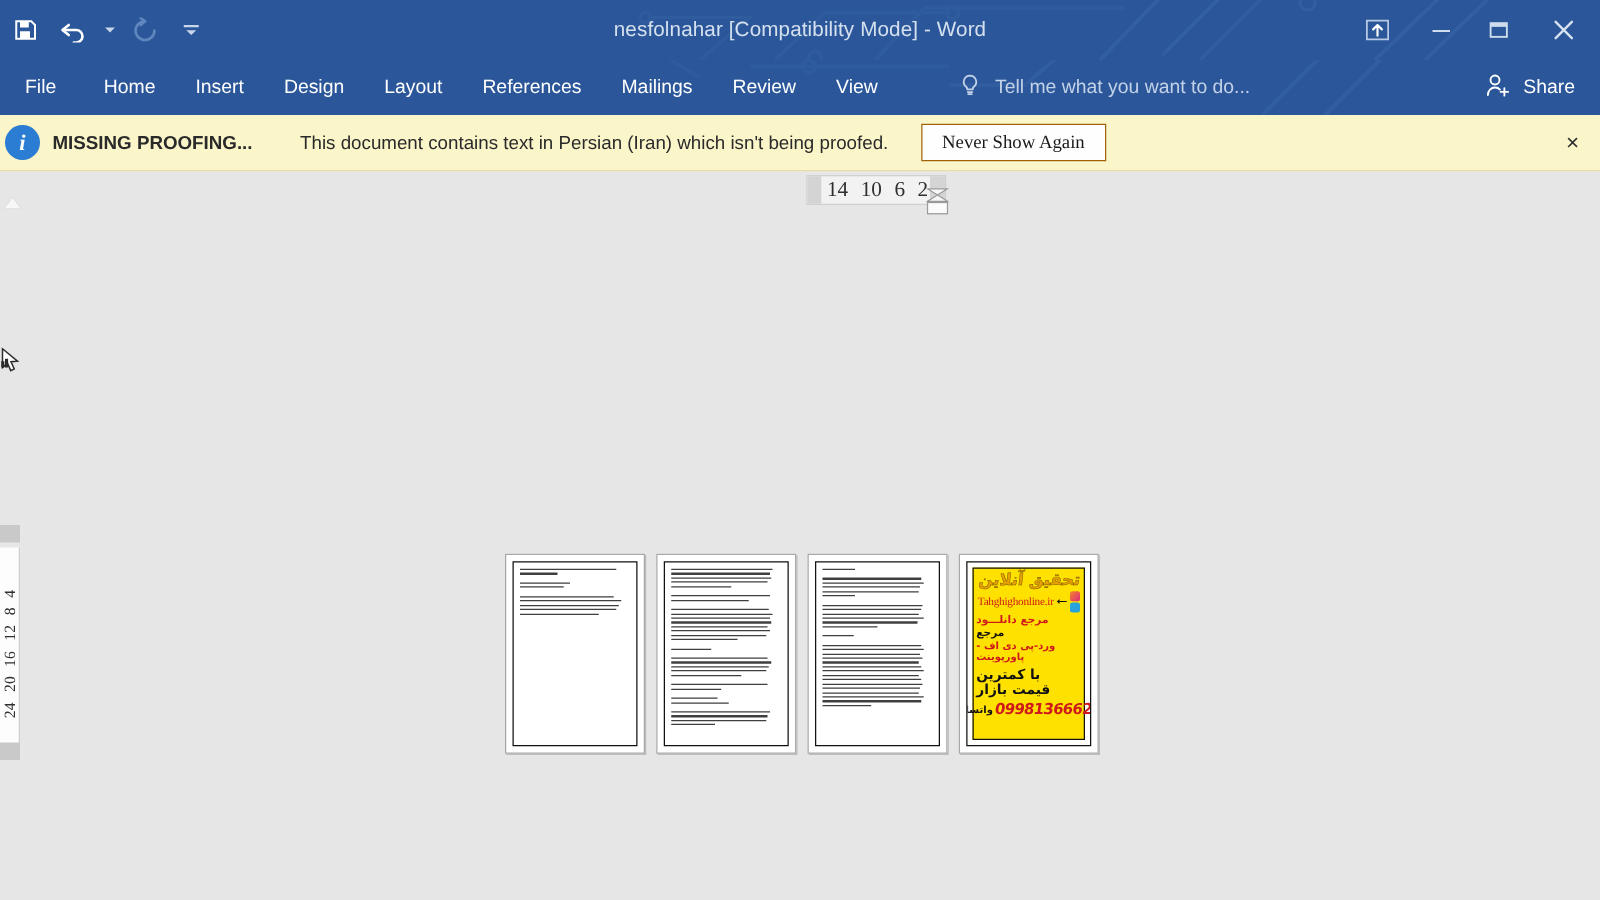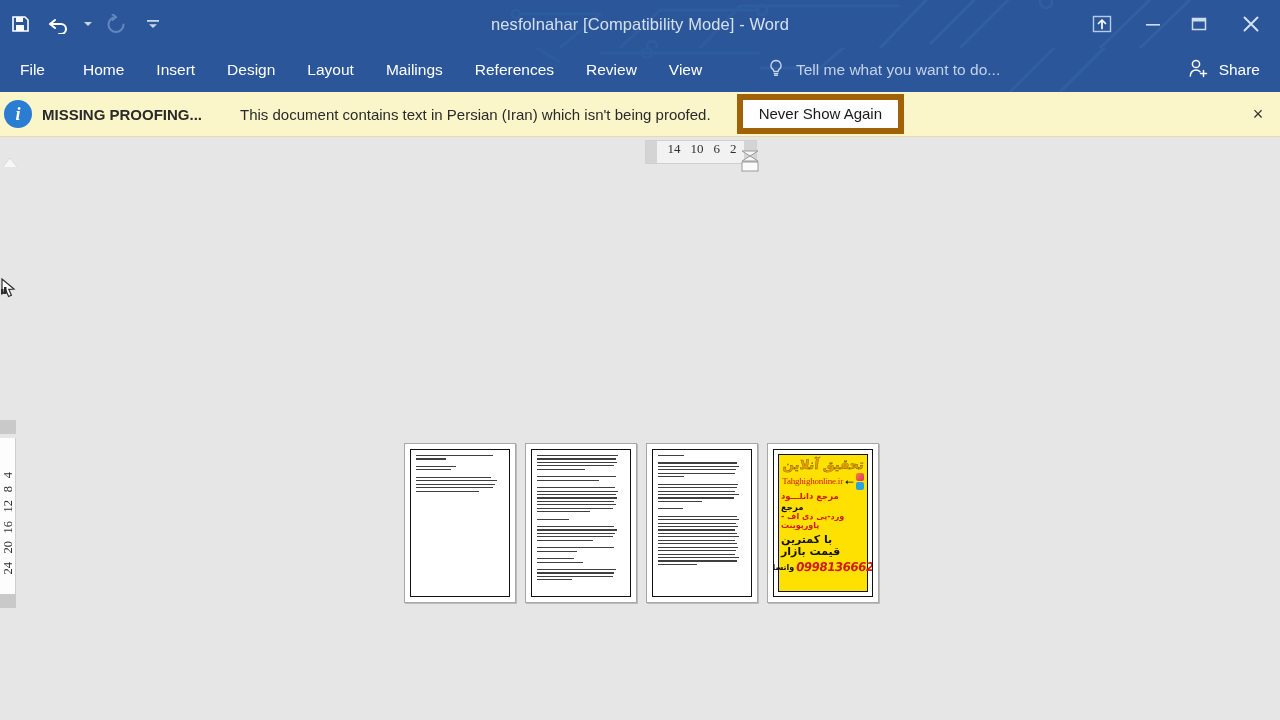--- a/index.html
+++ b/index.html
@@ -74,22 +74,22 @@
   }
   .msg-info-icon {
     margin-left: 4px; width: 28px; height: 28px; border-radius: 50%;
     background: #2b7cd3; color: #fff; display: flex; align-items: center; justify-content: center;
     font-size: 18px; font-family: "Liberation Serif", serif; font-weight: bold; font-style: italic;
     flex: 0 0 auto;
   }
   .msg-title { margin-left: 10px; font-size: 15px; font-weight: bold; color: #2a2a2a; white-space: nowrap; }
   .msg-text { margin-left: 38px; font-size: 15px; color: #2a2a2a; white-space: nowrap; }
   .msg-action {
-    margin-left: 26px; background: #fefefe; border: 6px solid #a16207;
-    font-size: 15px; color: #1a1a1a; padding: 6px 16px; font-family: Liberation Sans, sans-serif;
+    margin-left: 26px; background: #fefefe; border: 1px solid #a16207;
+    font-size: 15px; color: #1a1a1a; padding: 6px 16px; font-family: Liberation Serif, serif;
     line-height: 1.1;
   }
   .msg-close {
     position: absolute; right: 10px; top: 50%; transform: translateY(-50%);
     width: 24px; height: 24px; display: flex; align-items: center; justify-content: center;
     color: #333; font-size: 18px;
   }
 
   
   .workspace {
@@ -100,22 +100,22 @@
   
   .hruler {
     position: absolute; left: 645px; top: 2px; width: 112px; height: 24px;
     background: #f2f2f2; border: 1px solid #d0d0d0;
     display: flex; align-items: center; justify-content: center; gap: 0;
   }
   .hruler-grey-l { position: absolute; left: 0; top: 0; width: 11px; height: 22px; background: #d4d4d4; }
   .hruler-grey-r { position: absolute; right: 0; top: 0; width: 12px; height: 22px; background: #d4d4d4; }
   .hruler-nums {
     position: absolute; left: 0; top: 0; width: 112px; height: 22px;
-    display: flex; align-items: flex-start; justify-content: center; gap: 10px;
-    font-size: 13px; color: #2f2f2f; font-family: "Liberation Serif", serif; z-index: 2;
+    display: flex; align-items: center; justify-content: center; gap: 10px;
+    font-size: 17px; color: #2f2f2f; font-family: "Liberation Serif", serif; z-index: 2;
   }
   .ind-left {
     position: absolute; left: 3px; top: 20px; width: 0; height: 0;
     border-left: 7px solid transparent; border-right: 7px solid transparent;
     border-bottom: 9px solid #f7f7f7; filter: drop-shadow(0 0 0.4px #909090);
   }
   .ind-right-top {
     position: absolute; left: 740px; top: 138px; width: 18px; height: 22px;
   }
 
@@ -302,22 +302,22 @@
         <path d="M850 -6 L820 20 L760 20"></path>
       </g>
     </svg>
 
     <div class="tabs">
       <div class="tab file">File</div>
       <div class="tab">Home</div>
       <div class="tab">Insert</div>
       <div class="tab">Design</div>
       <div class="tab">Layout</div>
+      <div class="tab">References</div>
       <div class="tab">Mailings</div>
-      <div class="tab">References</div>
       <div class="tab">Review</div>
       <div class="tab">View</div>
     </div>
 
     <div class="tellme">
       <span>
         <svg width="16" height="18" viewBox="0 0 16 18">
             <path d="M8 1.5 a5 5 0 0 1 3.1 8.9 c-.7.6-1 1.2-1 2.1 h-4.2 c0-.9-.3-1.5-1-2.1 A5 5 0 0 1 8 1.5z" fill="none" stroke="#c3d2e8" stroke-width="1.4"></path>
             <path d="M6.2 14.6 h3.6 M6.6 16.3 h2.8" stroke="#c3d2e8" stroke-width="1.4" stroke-linecap="round"></path>
           </svg>

